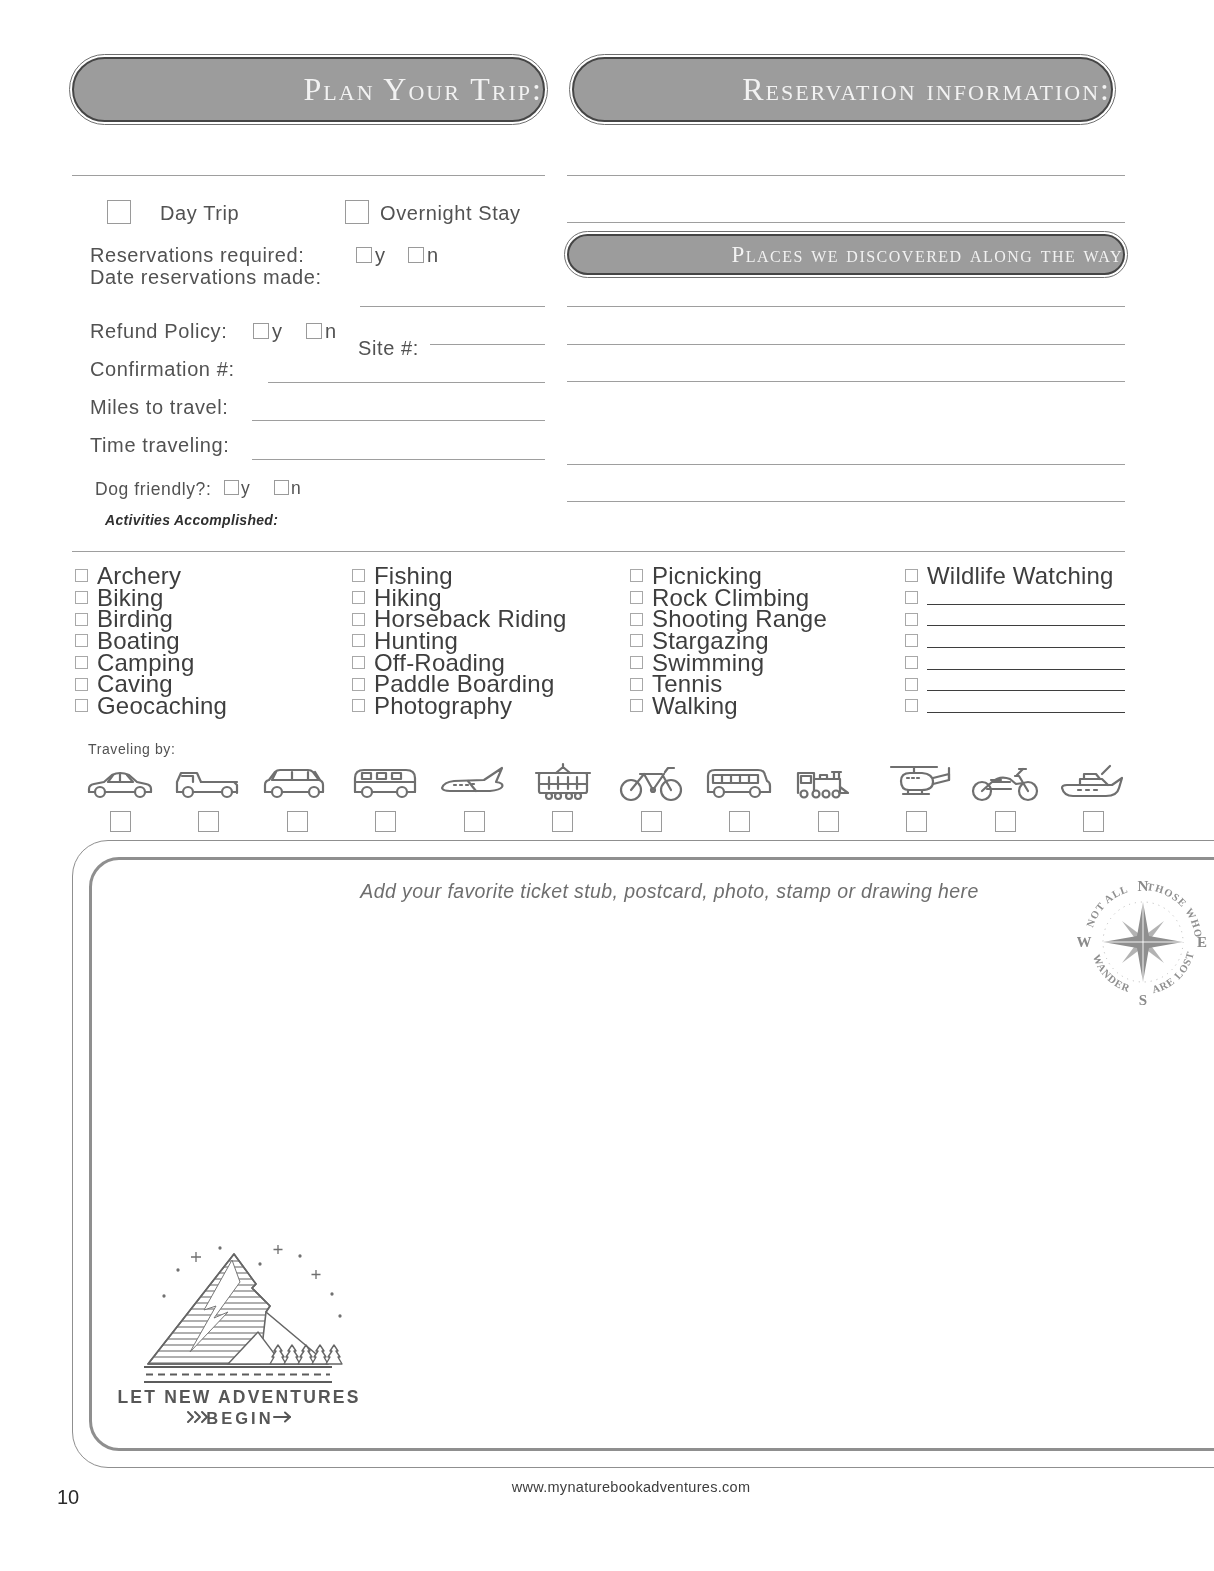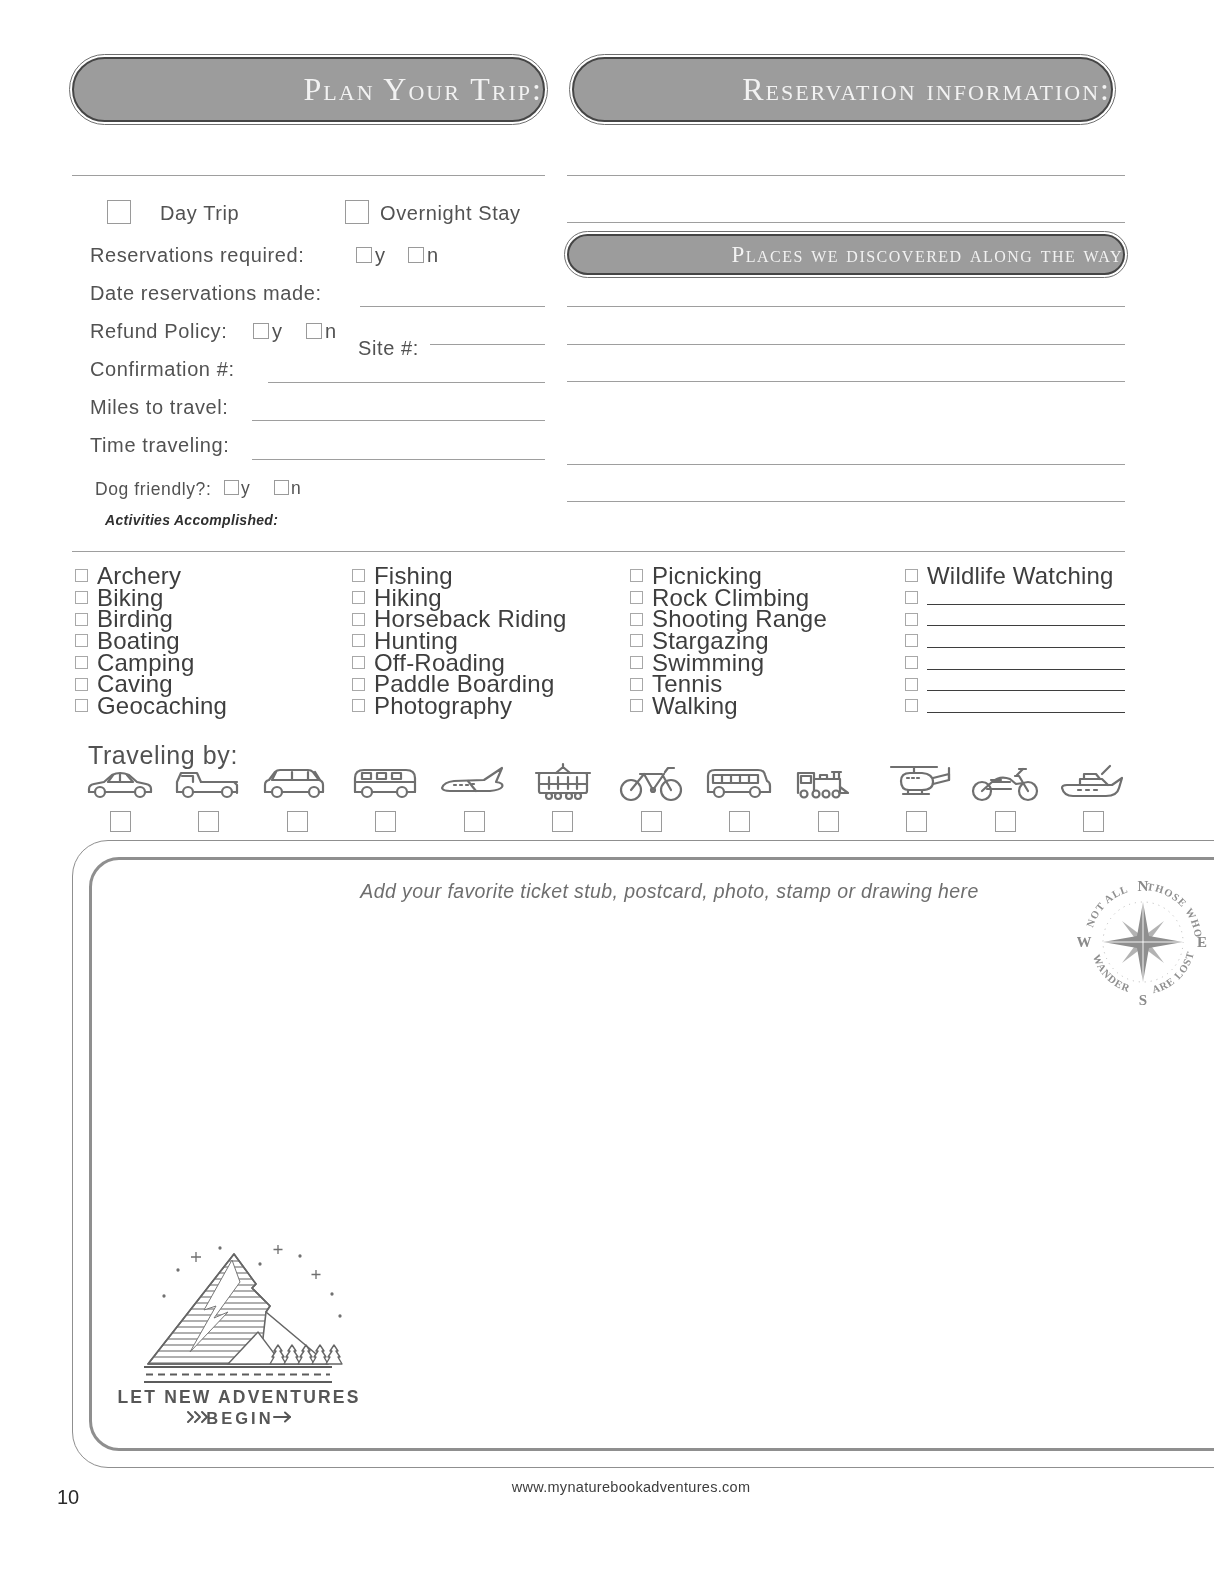--- a/index.html
+++ b/index.html
@@ -65,21 +65,21 @@
   <span class="lbl" style="left:160px;top:202px;">Day Trip</span>
   <span class="cb cb-lg" style="left:345px;top:200px;"></span>
   <span class="lbl" style="left:380px;top:202px;">Overnight Stay</span>
 
   <span class="lbl" style="left:90px;top:244px;">Reservations required:</span>
   <span class="cb cb-sm" style="left:356px;top:247px;"></span>
   <span class="lbl" style="left:375px;top:244px;">y</span>
   <span class="cb cb-sm" style="left:408px;top:247px;"></span>
   <span class="lbl" style="left:427px;top:244px;">n</span>
 
-  <span class="lbl" style="left:90px;top:282px;">Date reservations made:</span>
+  <span class="lbl" style="left:90px;top:266px;">Date reservations made:</span>
   <div class="wline" style="left:360px;top:306px;width:185px;"></div>
 
   <span class="lbl" style="left:90px;top:320px;">Refund Policy:</span>
   <span class="cb cb-sm" style="left:253px;top:323px;"></span>
   <span class="lbl" style="left:272px;top:320px;">y</span>
   <span class="cb cb-sm" style="left:306px;top:323px;"></span>
   <span class="lbl" style="left:325px;top:320px;">n</span>
   <span class="lbl" style="left:358px;top:337px;">Site #:</span>
   <div class="wline" style="left:430px;top:344px;width:115px;"></div>
 
@@ -228,21 +228,21 @@
           <span class="cb-xs"></span>
           <span class="act-blank"></span>
         </div>
         <div class="act-row">
           <span class="cb-xs"></span>
           <span class="act-blank"></span>
         </div>
       </div>
     </div>
 
-  <span class="lbl" style="left:88px;top:741px;font-size:25px;">Traveling by:</span>
+  <span class="lbl" style="left:88px;top:741px;font-size:14px;">Traveling by:</span>
   <div class="veh-row">
       <div class="veh">
         <span class="veh-icon">
           <svg viewBox="0 0 76 44" fill="none">
             <path d="M7 32v-3q0-4 5-5l10-2 8-7q8-4 17 0l8 7 9 2q5 1 5 5v3"></path>
             <path d="M7 32h62"></path>
             <path d="M31 15l-5 7h25l-6-7M38 14v8"></path>
             <circle cx="18" cy="32" r="5" fill="#fff"></circle>
             <circle cx="58" cy="32" r="5" fill="#fff"></circle>
           </svg>

